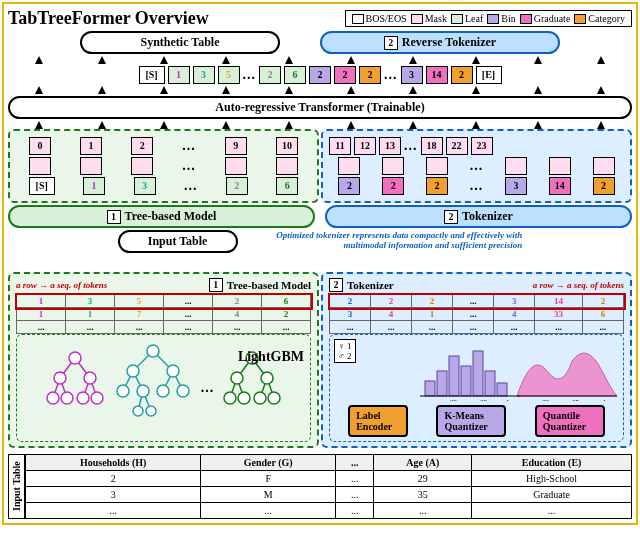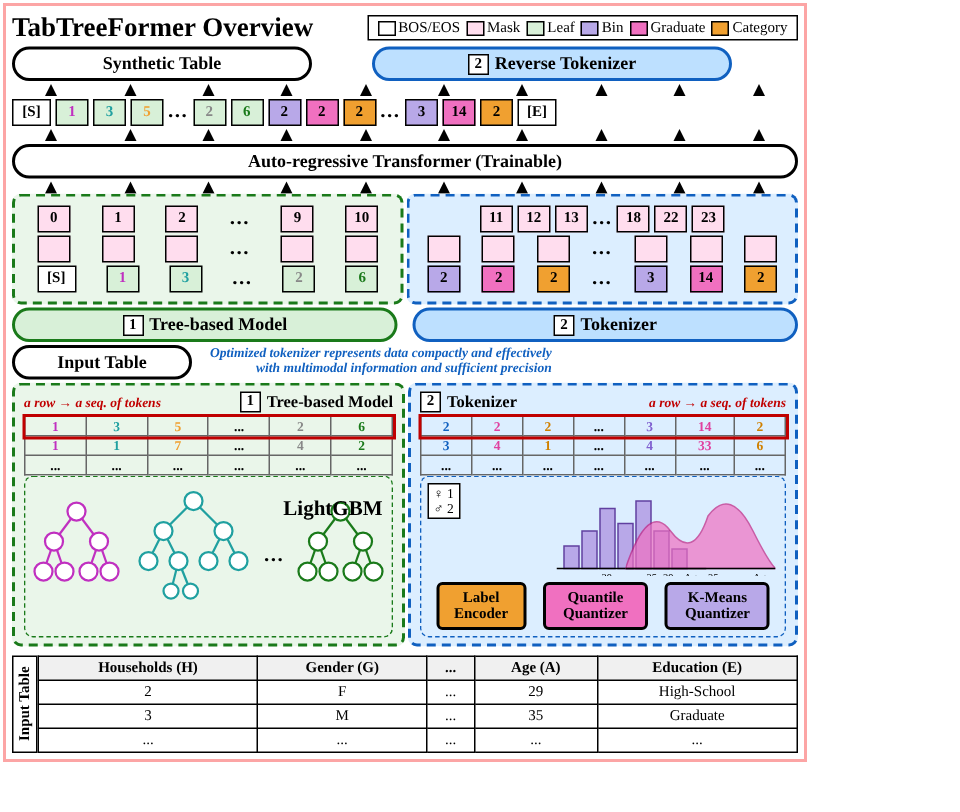--- a/index.html
+++ b/index.html
@@ -1,28 +1,28 @@
 <!DOCTYPE html>
 <html><head>
 <meta charset="utf-8">
 <style>
   * { box-sizing: border-box; margin: 0; padding: 0; }
   body { font-family: 'Times New Roman', serif; font-size: 10px; background: #fff; width: 640px; }
-  .frame { border: 2px solid #fca5a5; width: 536px; margin: 2px; padding: 4px; position: relative; }
+  .frame { border: 2px solid #eab308; width: 636px; margin: 2px; padding: 4px; position: relative; }
   .title-row { display: flex; align-items: center; gap: 6px; }
   .title { font-size: 18px; font-weight: bold; }
   .legend { display: flex; gap: 4px; border: 1px solid #000; padding: 2px 6px; font-size: 10px; align-items: center; }
   .legend span.sw { width: 12px; height: 10px; border: 1px solid #000; display: inline-block; margin-right: 2px; vertical-align: middle; }
   .sw-bos { background: #fff; }
   .sw-mask { background: #fde; }
   .sw-leaf { background: #d8f0d8; }
   .sw-bin { background: #b8a8e8; }
   .sw-quant { background: #f070c0; }
   .sw-cat { background: #f0a030; }
-  .row { display: flex; align-items: center; justify-content: flex-start; gap: 4px; margin: 2px 0; position: relative; }
+  .row { display: flex; align-items: center; justify-content: center; gap: 4px; margin: 2px 0; position: relative; }
   .pill { border: 2px solid #000; border-radius: 14px; padding: 2px 14px; font-weight: bold; font-size: 12px; text-align: center; background: #fff; }
   .pill.blue { background: #bde0ff; border-color: #1060c0; }
   .pill.green { background: #d8f0d8; border-color: #1a7a1a; }
   .pill.wide { flex: 1; }
   .italic { font-style: italic; font-weight: bold; font-size: 12px; color: #555; }
   .tok { border: 1.5px solid #000; width: 22px; height: 18px; text-align: center; font-weight: bold; font-size: 10px; line-height: 16px; display: inline-block; }
   .tok.s { background: #fff; }
   .tok.mask { background: #fde; }
   .tok.leaf { background: #d8f0d8; }
   .tok.bin { background: #b8a8e8; }
@@ -42,21 +42,21 @@
   .numbox { border: 1.5px solid #000; width: 14px; height: 14px; font-size: 10px; font-weight: bold; text-align: center; line-height: 12px; background: #fff; }
   .subtable { border-collapse: collapse; width: 100%; font-size: 9px; }
   .subtable th, .subtable td { border: 1px solid #666; padding: 1px 3px; text-align: center; font-weight: bold; }
   .th-tree1 { color: #c030c0; } .th-tree2 { color: #20a0a0; } .th-tree3 { color: #f0a030; }
   .th-treeT1 { color: #888; } .th-treeT { color: #1a7a1a; }
   .th-hbin { color: #1060c0; } .th-hquant { color: #e040a0; } .th-gcat { color: #d08000; }
   .th-abin { color: #8060d0; } .th-aquant { color: #e040a0; } .th-ecat { color: #d08000; }
   .lightgbm-area { background: #eaf6ea; border: 1px dashed #1a7a1a; border-radius: 6px; height: 108px; padding: 4px; position: relative; display:flex; align-items:center; justify-content:center; gap:8px;}
   .lg-label { position: absolute; right: 6px; top: 14px; font-size: 14px; font-weight: bold; }
   .quant-area { background: #dceeff; border: 1px dashed #1060c0; border-radius: 6px; height: 108px; padding: 4px; position: relative; display:flex; align-items:flex-end; justify-content:space-around; }
-  .qbox { border: 2px solid #000; padding: 3px 6px; border-radius: 4px; font-weight: bold; font-size: 10px; text-align: center; }
+  .qbox { border: 2px solid #000; padding: 3px 6px; border-radius: 4px; font-weight: bold; font-size: 10px; text-align: left; }
   .qbox.yellow { background: #f0a030; }
   .qbox.purple { background: #b8a8e8; }
   .qbox.pink { background: #f070c0; }
   .input-table-wrap { display: flex; margin-top: 6px; }
   .vlabel { writing-mode: vertical-rl; transform: rotate(180deg); font-size: 10px; font-weight: bold; border: 1px solid #000; padding: 4px 2px; text-align: center; background: #fff; }
   .intable { border-collapse: collapse; width: 100%; font-size: 10px; }
   .intable th, .intable td { border: 1.5px solid #000; padding: 2px 4px; text-align: center; }
   .intable th { background: #f0f0f0; font-weight: bold; }
   .arrow-up { width: 0; height: 0; border-left: 4px solid transparent; border-right: 4px solid transparent; border-bottom: 8px solid #000; margin: 0 auto; }
   .uprow { display:flex; justify-content: space-around; }
@@ -171,21 +171,21 @@
       <div class="row" style="gap:3px; justify-content:space-around;">
         <span class="tok s" style="width:26px;">[S]</span>
         <span class="tok leaf" style="color:#c030c0;">1</span>
         <span class="tok leaf" style="color:#20a0a0;">3</span>
         <span class="dots">...</span>
         <span class="tok leaf" style="color:#888;">2</span>
         <span class="tok leaf" style="color:#1a7a1a;">6</span>
       </div>
     </div>
     <div class="half dashbox b-dash">
-      <div class="row" style="gap:3px; justify-content:center;">
+      <div class="row" style="gap:3px; justify-content:flex-start;">
         <span class="tok mask">11</span>
         <span class="tok mask">12</span>
         <span class="tok mask">13</span>
         <span class="dots">...</span>
         <span class="tok mask">18</span>
         <span class="tok mask">22</span>
         <span class="tok mask">23</span>
       </div>
       <div class="row" style="gap:3px; justify-content:space-around;">
         <span class="tok mask"></span>
@@ -217,21 +217,21 @@
       <span class="numbox">2</span>
       <span>Tokenizer</span>
     </div>
   </div>
 
   <div class="row" style="align-items:flex-start;">
     <div class="pill" style="width:120px;">Input Table</div>
     <div class="caption blue" style="width:45%; text-align:right;font-style:italic;">Optimized tokenizer represents data compactly and effectively with multimodal information and sufficient precision</div>
   </div>
 
-  <div class="halves" style="margin-top:2px;">
+  <div class="halves" style="margin-top:19px;">
 
     <div class="half dashbox g-dash">
       <div class="section-head">
         <span class="caption red">a row → a seq. of tokens</span>
         <div style="flex:1"></div>
         <span class="numbox">1</span>
         <b style="font-size:11px;">Tree-based Model</b>
       </div>
       <table class="subtable">
         <tbody>
@@ -384,22 +384,22 @@
         </svg>
 
         <svg width="100" height="60" style="position:absolute; top:6px; right:6px;">
           <path d="M0,55 Q15,10 30,30 Q45,50 55,20 Q70,0 85,30 Q95,50 100,55 Z" fill="#f070c0" opacity="0.7" stroke="#c02080"></path>
           <line x1="0" y1="55" x2="100" y2="55" stroke="#000"></line>
           <text x="25" y="63" font-size="7">29</text>
           <text x="55" y="63" font-size="7">35</text>
           <text x="85" y="63" font-size="7">Age</text>
         </svg>
         <div class="qbox yellow" style="width:60px;">Label Encoder</div>
+        <div class="qbox purple" style="width:70px;">K-Means Quantizer</div>
         <div class="qbox pink" style="width:70px;">Quantile Quantizer</div>
-        <div class="qbox purple" style="width:70px;">K-Means Quantizer</div>
       </div>
     </div>
   </div>
 
   <div class="input-table-wrap">
     <div class="vlabel">Input Table</div>
     <table class="intable">
       <tbody>
           <tr>
         <th>Households (H)</th>

